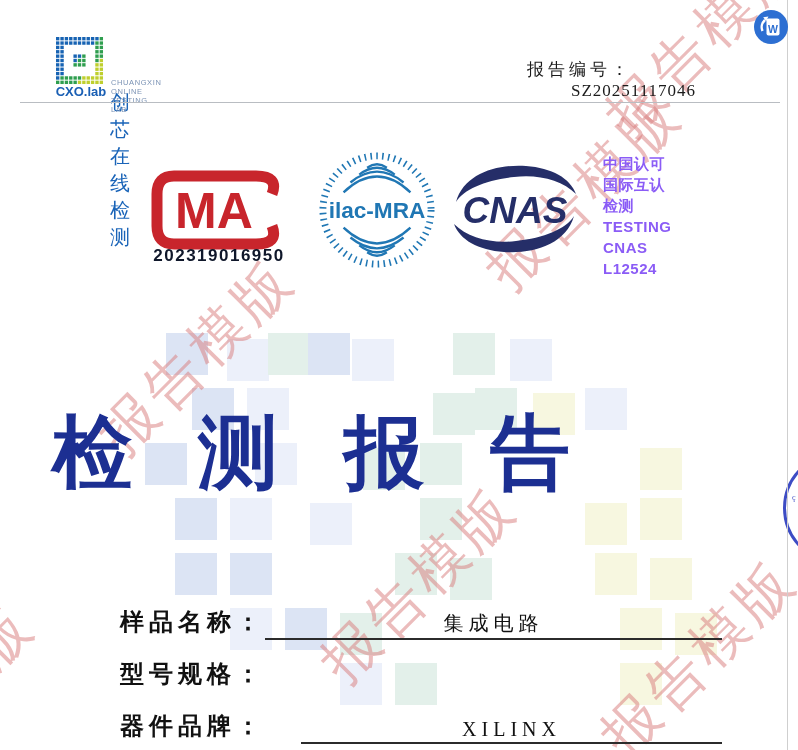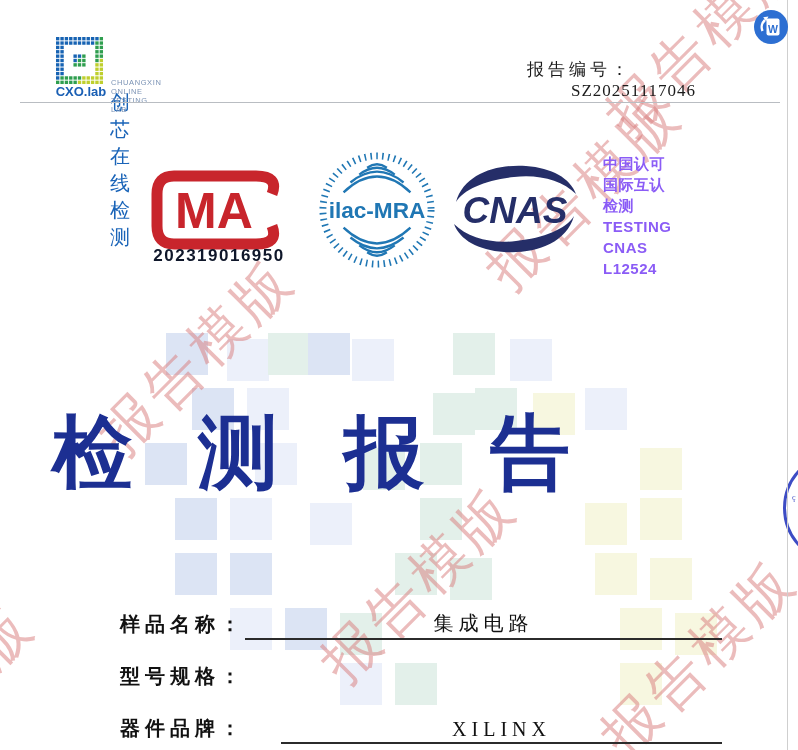--- a/index.html
+++ b/index.html
@@ -30,21 +30,21 @@
   .cma-num{position:absolute;left:146px;top:246px;width:146px;text-align:center;
            font-family:"Liberation Sans",sans-serif;font-weight:bold;font-size:17px;
            color:#0f172a;letter-spacing:1.5px;}
   .accred{position:absolute;left:592px;top:153px;font-family:"Liberation Sans",sans-serif;
           font-weight:bold;font-size:15px;color:#8b5cf6;line-height:21px;letter-spacing:.5px;margin-left:11px;}
   
   .doc-title{position:absolute;left:0;top:400px;width:624px;text-align:center;
              font-size:80px;font-weight:bold;color:#1c2f92;word-spacing:42px;letter-spacing:2px;}
   
   .form-row{position:absolute;left:120px;width:602px;height:31px;display:flex;align-items:flex-end;}
-  .form-row .flabel{font-size:20px;font-weight:bold;color:#111;letter-spacing:5px;
+  .form-row .flabel{font-size:24px;font-weight:bold;color:#111;letter-spacing:5px;
                     white-space:nowrap;padding-bottom:2px;}
   .form-row .fline{flex:1;border-bottom:2px solid #2b2b2b;text-align:center;
                    font-size:20px;color:#111;letter-spacing:5px;padding-bottom:1px;}
   
   .seal{position:absolute;left:783px;top:452px;width:106px;height:106px;border:3px solid #3d4cc4;
         border-radius:50%;z-index:5;}
   .seal span{position:absolute;left:6px;top:38px;font-size:8px;color:#3d4cc4;}
 </style>
 </head>
 <body>

